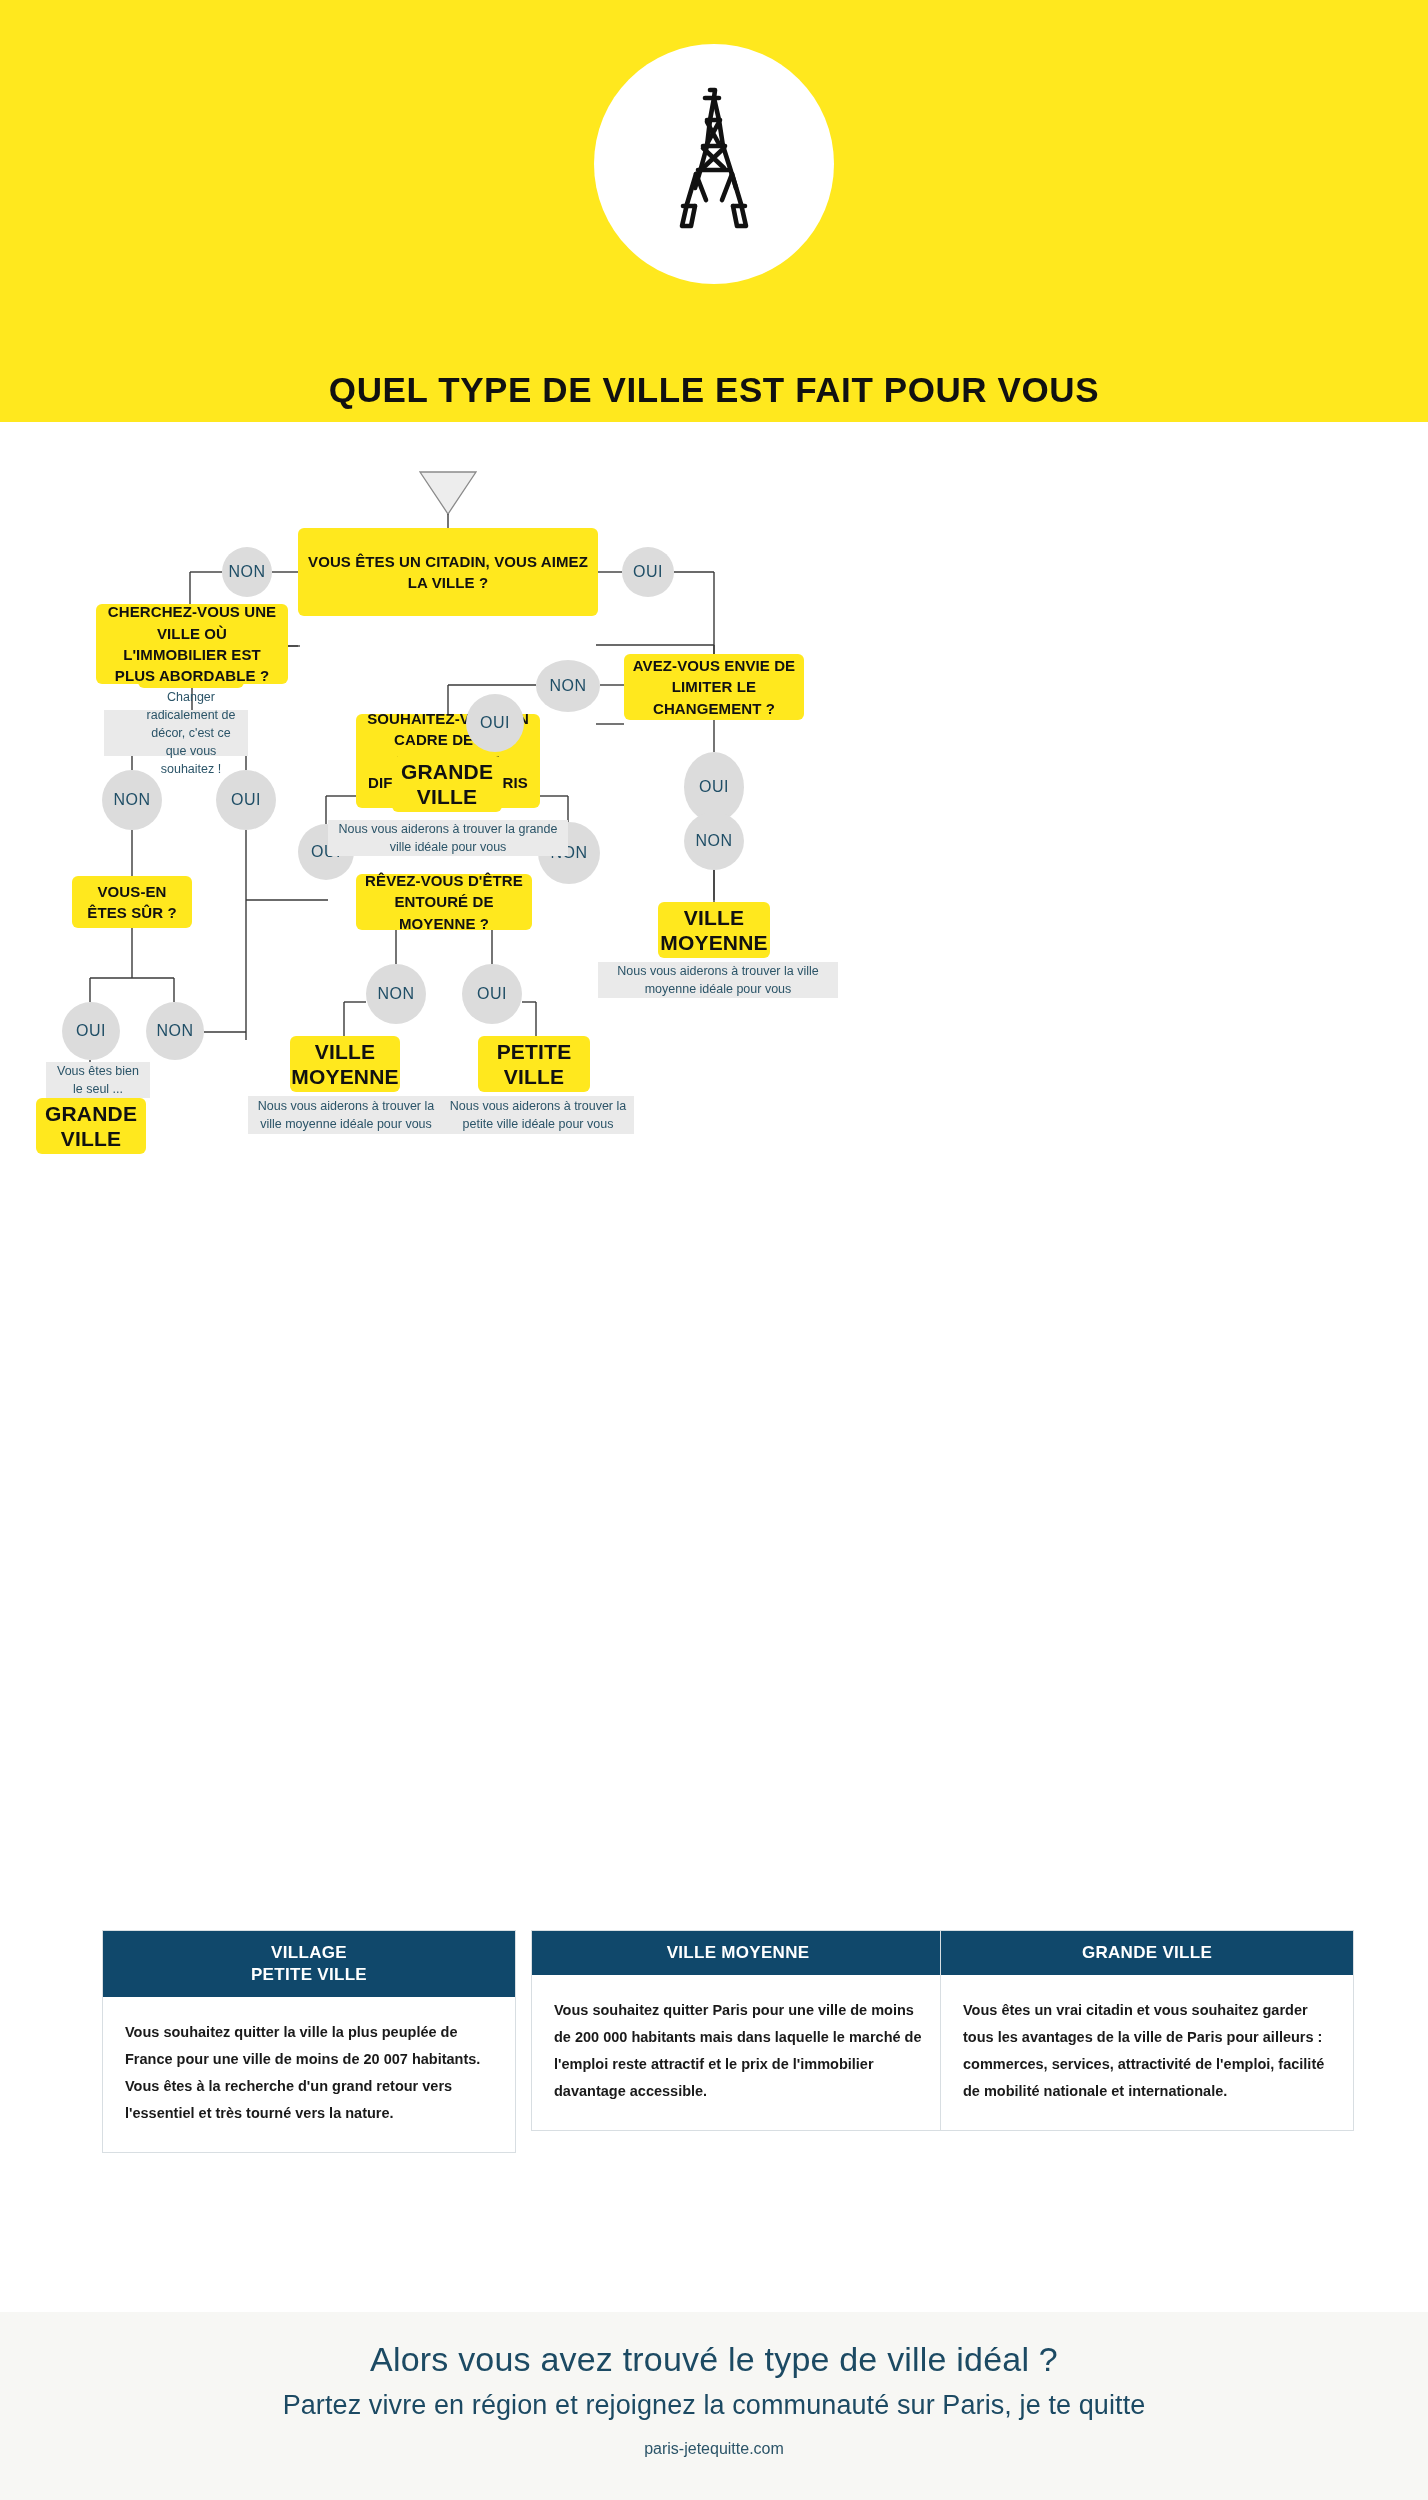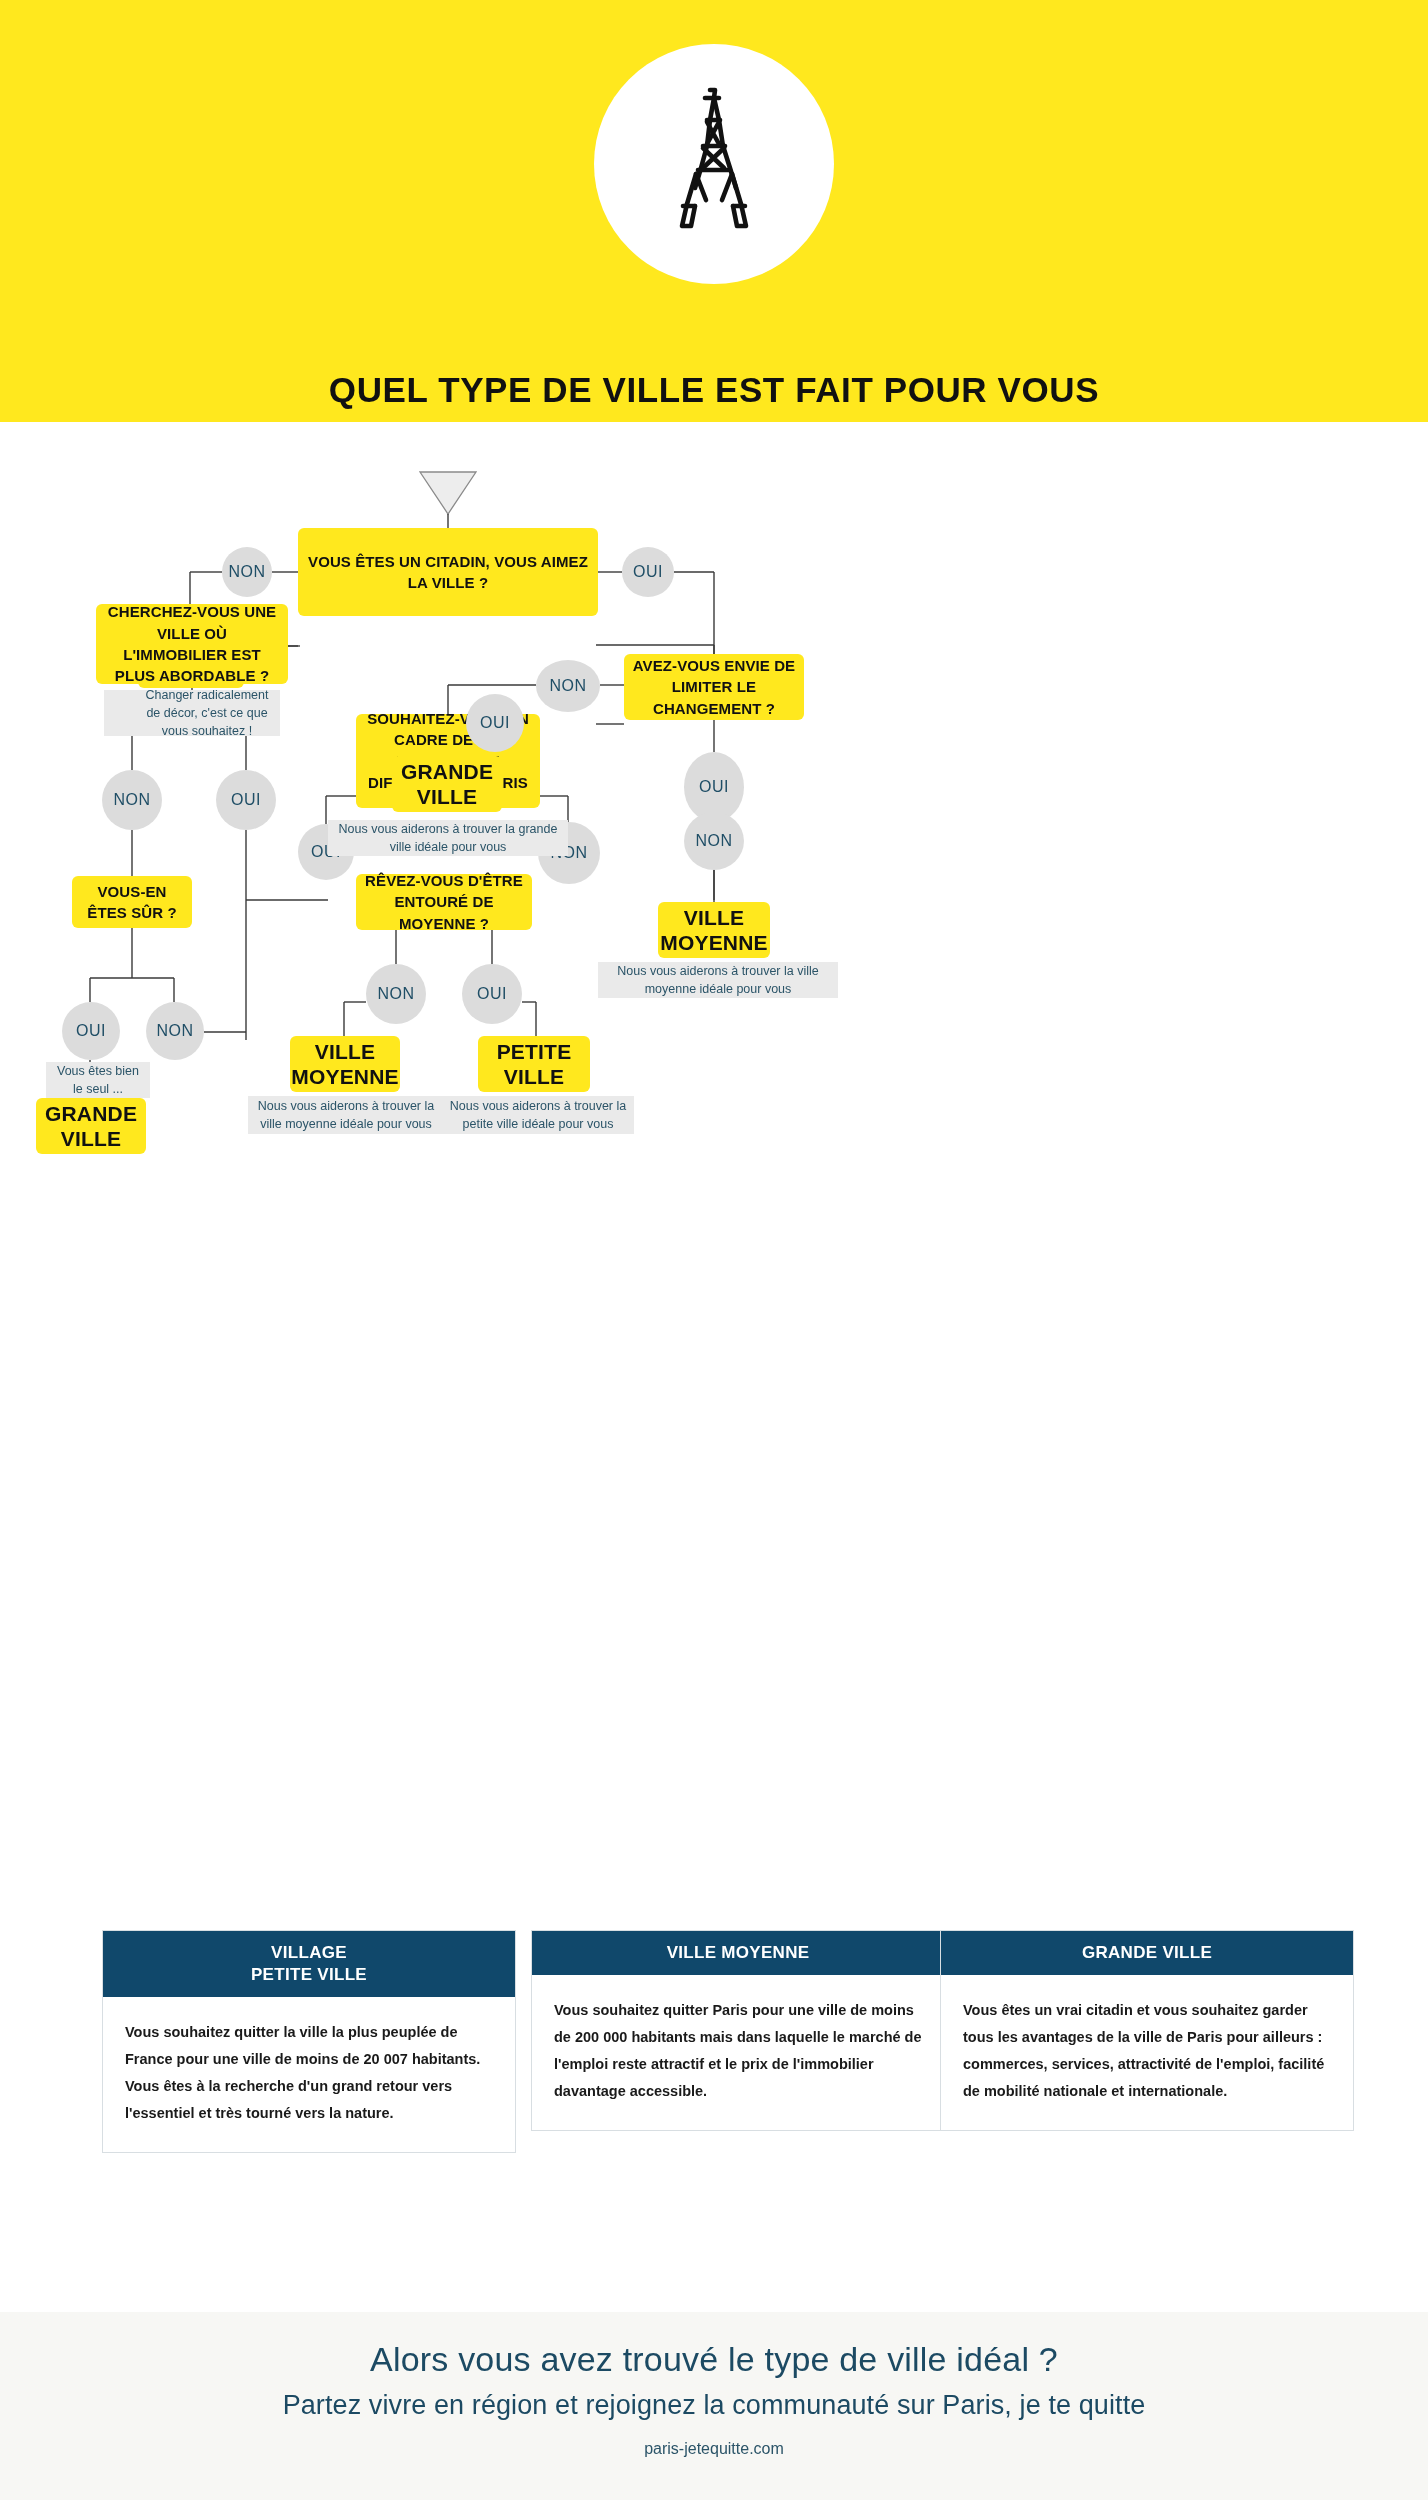--- a/index.html
+++ b/index.html
@@ -227,21 +227,21 @@
 
       <line x1="714" y1="328" x2="714" y2="328"></line>
     </g>
   </svg>
 
   <div class="qbox q" style="left:298px;top:106px;width:300px;height:88px;">VOUS ÊTES UN CITADIN, VOUS AIMEZ LA VILLE ?</div>
   <div class="oval" style="left:222px;top:125px;width:50px;height:50px;">NON</div>
   <div class="oval" style="left:622px;top:125px;width:52px;height:50px;">OUI</div>
 
   <div class="qbox res" style="left:138px;top:228px;width:106px;height:38px;">VILLAGE</div>
-  <div class="note" style="left:104px;top:268px;width:176px;height:46px;padding-left:36px;">Changer radicalement de décor, c'est ce que vous souhaitez !</div>
+  <div class="note" style="left:104px;top:288px;width:144px;height:46px;padding-left:36px;">Changer radicalement de décor, c'est ce que vous souhaitez !</div>
 
   <div class="qbox q" style="left:624px;top:232px;width:180px;height:66px;">AVEZ-VOUS ENVIE DE LIMITER LE CHANGEMENT ?</div>
   <div class="oval" style="left:536px;top:238px;width:64px;height:52px;">NON</div>
   <div class="oval" style="left:684px;top:330px;width:60px;height:70px;">OUI</div>
 
   <div class="qbox q" style="left:356px;top:292px;width:184px;height:94px;">SOUHAITEZ-VOUS UN CADRE DE VIE TOTALEMENT DIFFÉRENT DE PARIS ?</div>
   <div class="oval" style="left:298px;top:402px;width:56px;height:56px;">OUI</div>
   <div class="oval" style="left:538px;top:400px;width:62px;height:62px;">NON</div>
 
   <div class="qbox q" style="left:96px;top:182px;width:192px;height:80px;">CHERCHEZ-VOUS UNE VILLE OÙ L'IMMOBILIER EST PLUS ABORDABLE ?</div>

